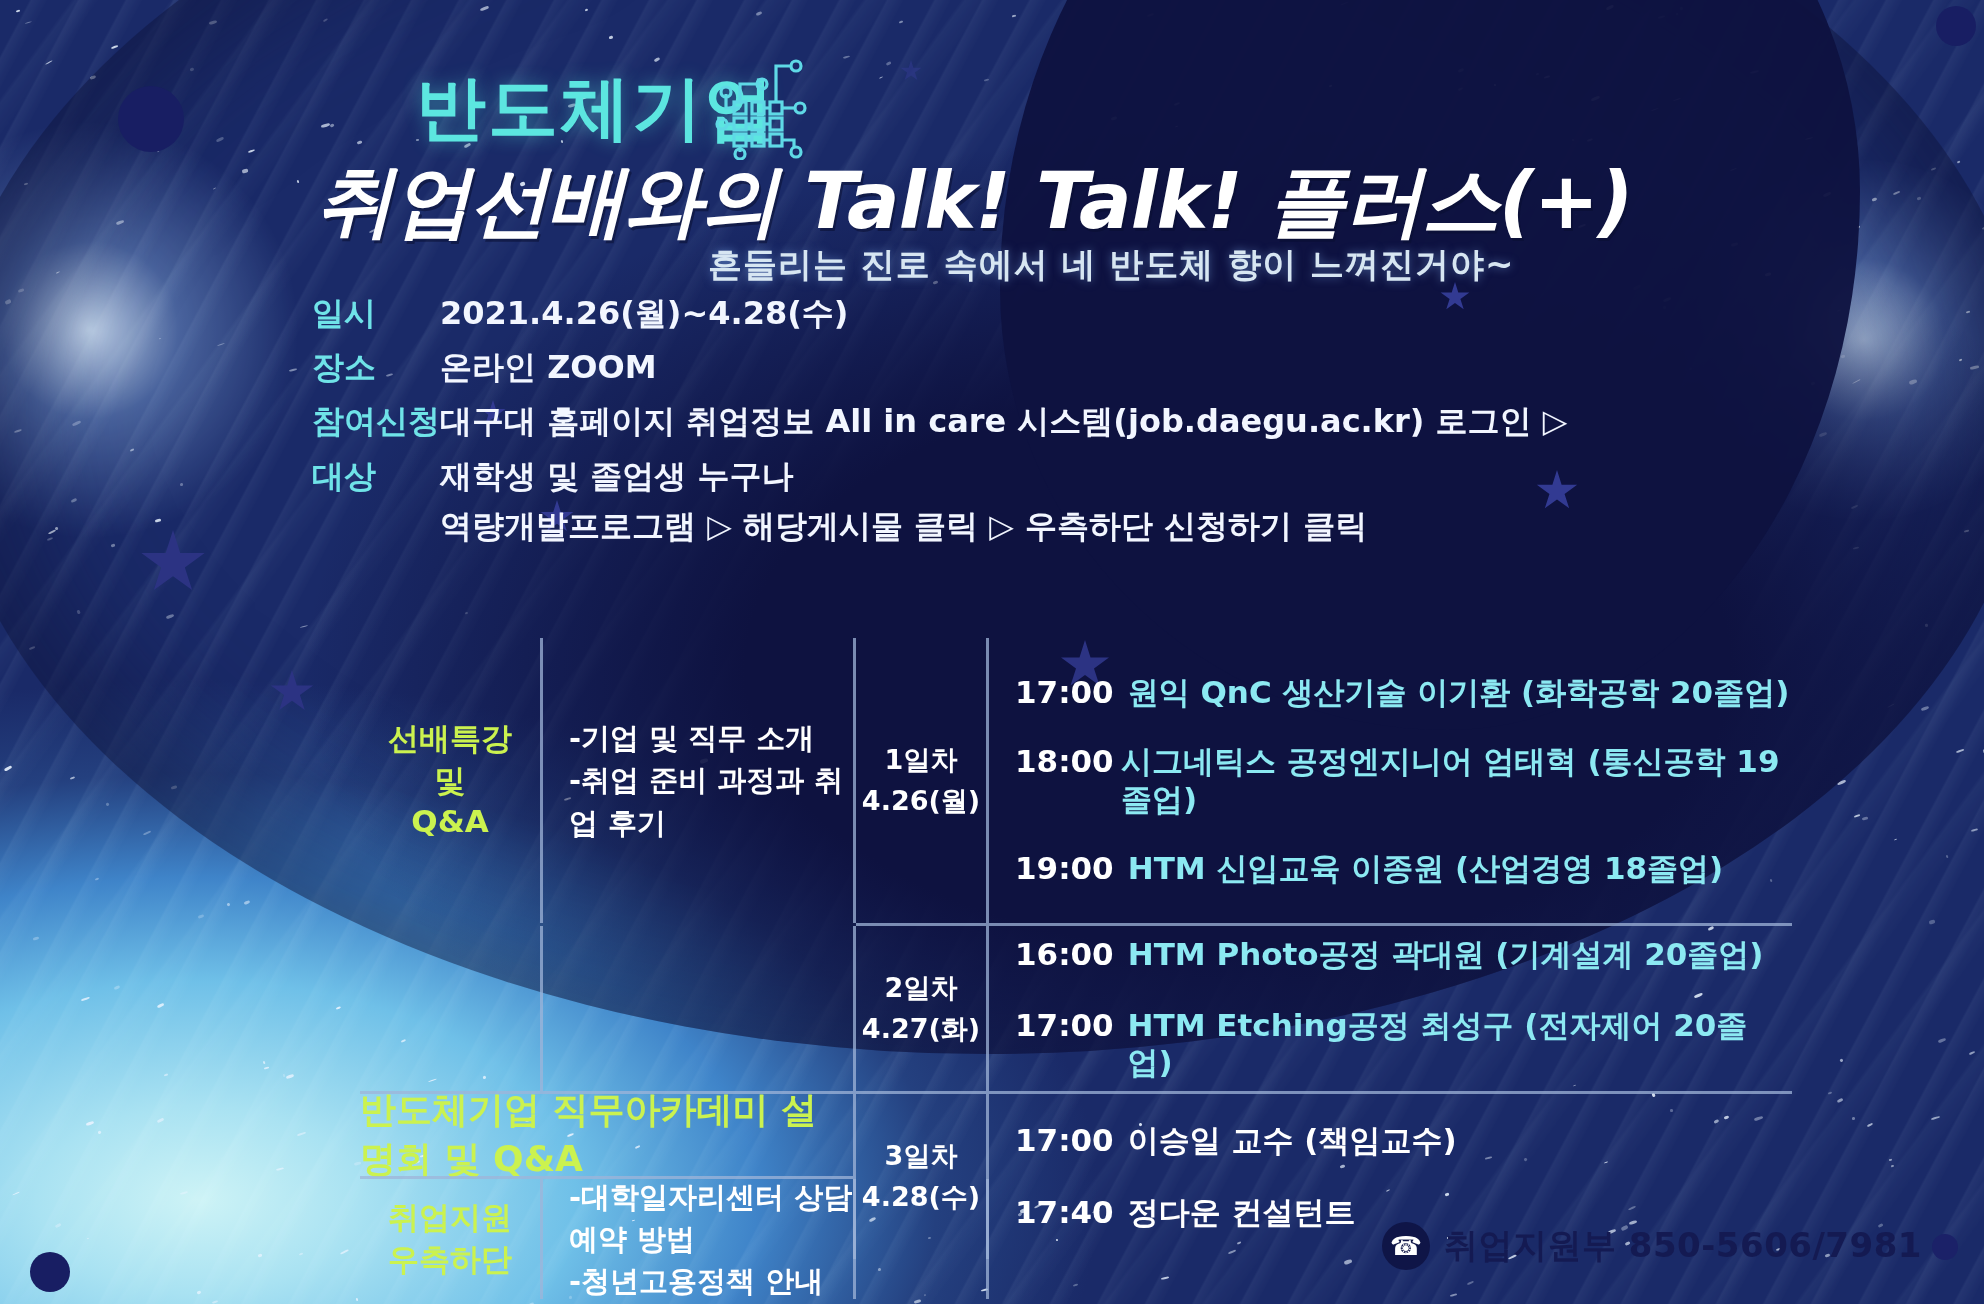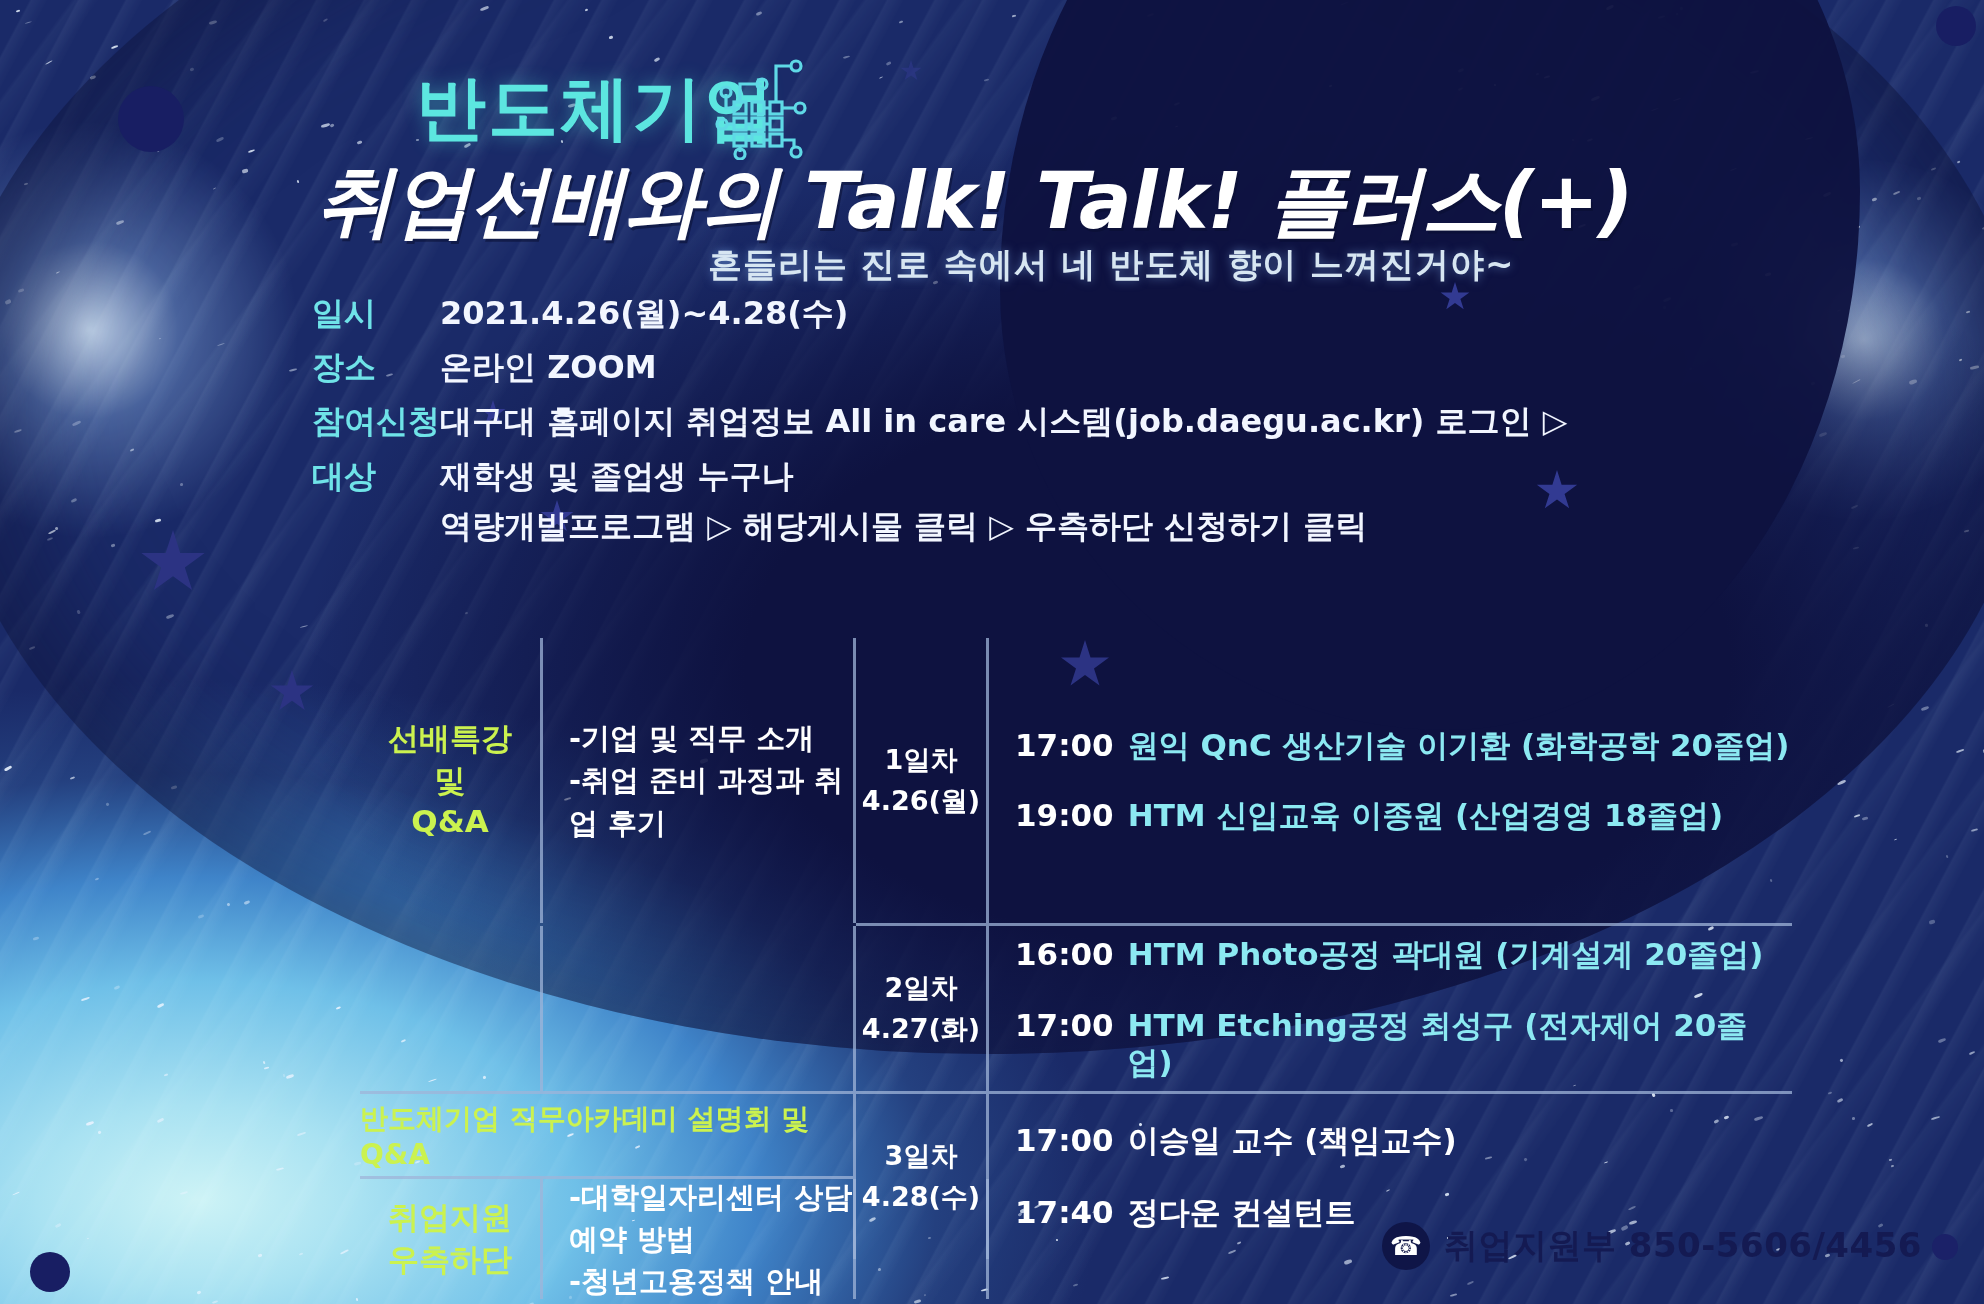--- a/index.html
+++ b/index.html
@@ -108,21 +108,21 @@
   .c-day{width:130px;justify-content:center;text-align:center;color:#ffffff;font-weight:bold;font-size:27px;line-height:1.5;}
   .c-items{flex:1;padding-left:26px;}
 
   .s-item{display:flex;align-items:baseline;font-size:31px;font-weight:bold;line-height:1.2;}
   .s-time{color:#ffffff;min-width:92px;letter-spacing:0px;}
   .s-text{color:#8ce9f2;margin-left:14px;}
   .s-text.white{color:#ffffff;}
 
   .wide-title{
     flex:1;display:flex;align-items:center;justify-content:center;
-    color:#cbf24f;font-weight:bold;font-size:28px;
+    color:#cbf24f;font-weight:bold;font-size:36px;
   }
 
   
   .contact{
     position:absolute;right:62px;bottom:34px;display:flex;align-items:center;gap:14px;
   }
   .phone-ico{
     width:48px;height:48px;border-radius:50%;background:#0f1547;
     display:flex;align-items:center;justify-content:center;color:#fff;font-size:26px;
   }
@@ -488,20 +488,24 @@
           <div>4.26(월)</div>
         </div>
       </div>
       <div class="vline" style="height:285px;"></div>
       <div class="cell c-items" style="height:285px;">
         <div style="width:100%;">
           <div class="s-item" style="margin-bottom:32px;">
             <span class="s-time">17:00</span>
             <span class="s-text">원익 QnC 생산기술 이기환 (화학공학 20졸업)</span>
           </div>
+          <div class="s-item" style="margin-bottom:32px;">
+            <span class="s-time">18:00</span>
+            <span class="s-text">시그네틱스 공정엔지니어 엄태혁 (통신공학 19졸업)</span>
+          </div>
           <div class="s-item">
             <span class="s-time">19:00</span>
             <span class="s-text">HTM 신입교육 이종원 (산업경영 18졸업)</span>
           </div>
         </div>
       </div>
     </div>
 
     <div class="tr">
       <div style="width:180px;"></div>
@@ -584,17 +588,17 @@
       <div class="vline" style="height:120px;"></div>
       <div style="width:130px;"></div>
       <div class="vline" style="height:120px;"></div>
       <div style="flex:1;"></div>
     </div>
 
   </div>
 
   <div class="contact">
     <div class="phone-ico">☎</div>
-    <div class="contact-txt">취업지원부 850-5606/4456</div>
+    <div class="contact-txt">취업지원부 850-5606/7981</div>
   </div>
   <div class="dot-tr"></div>
 
 </div>
 
 </body></html>

